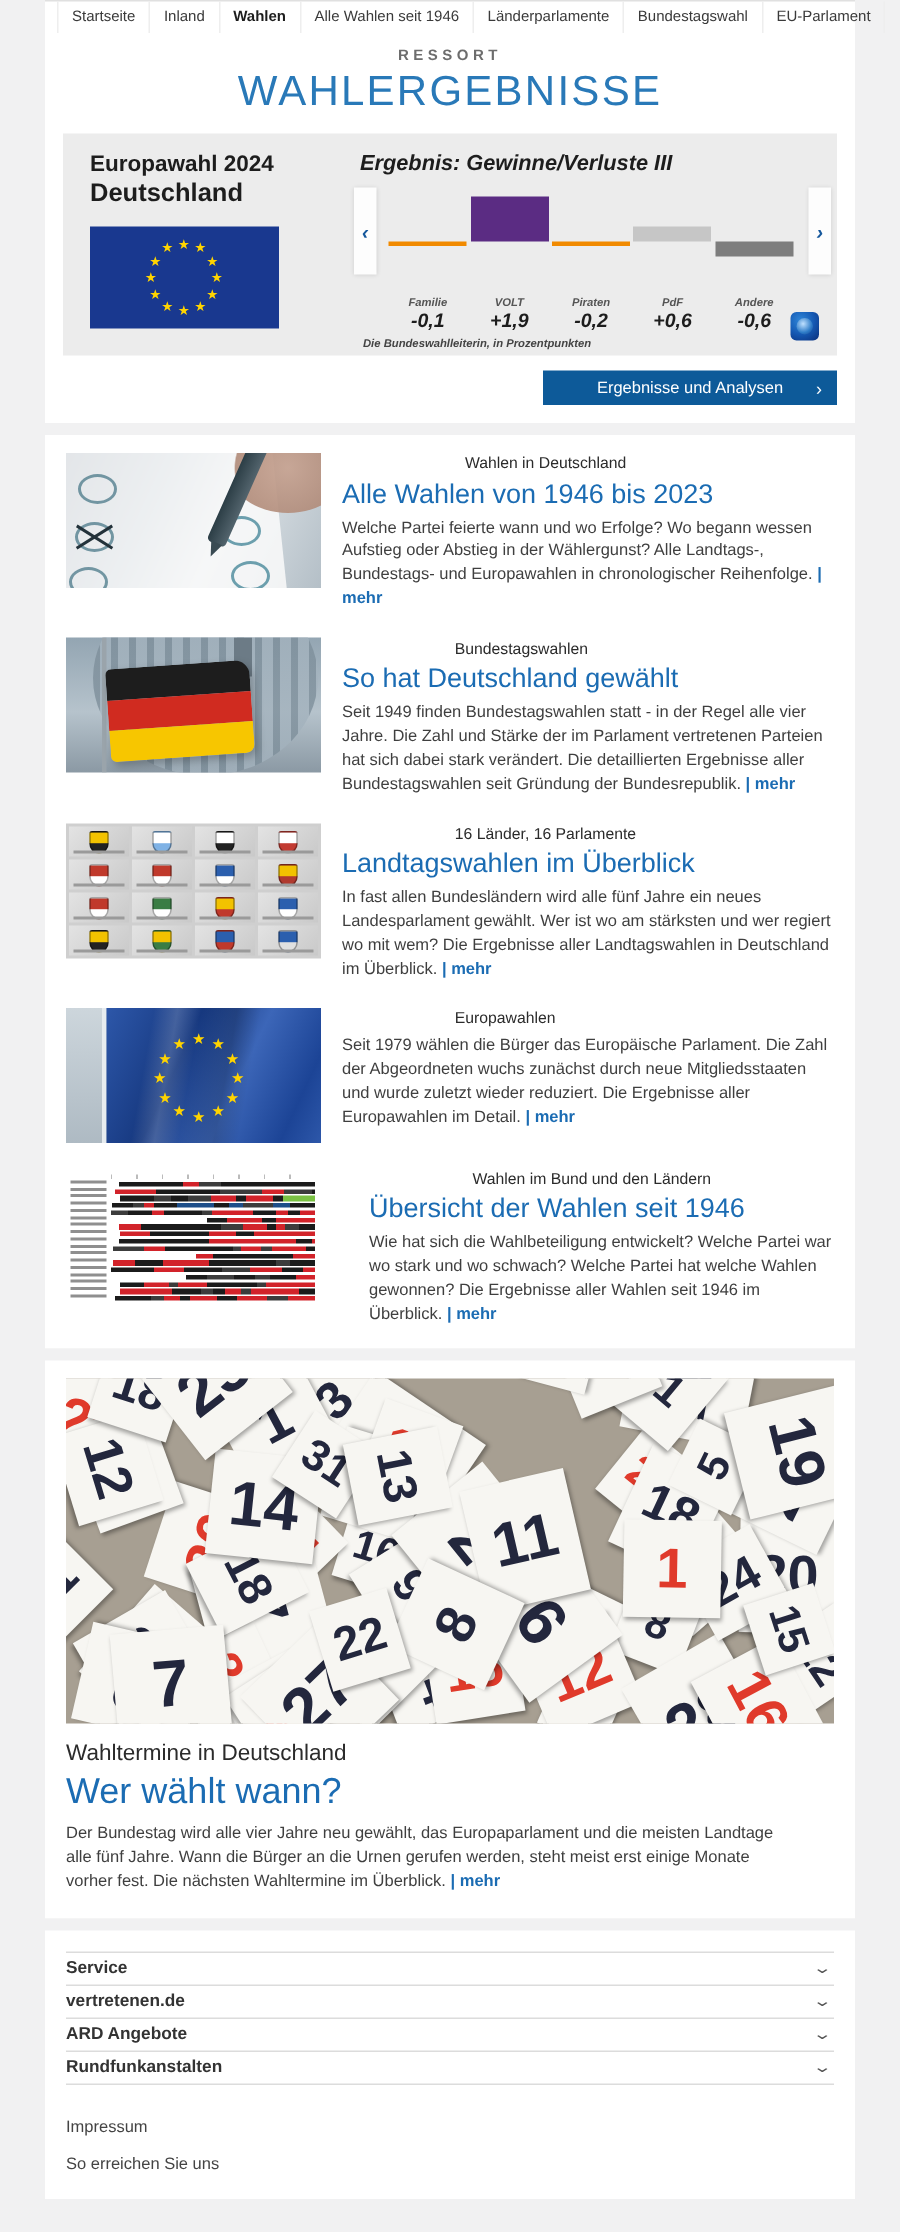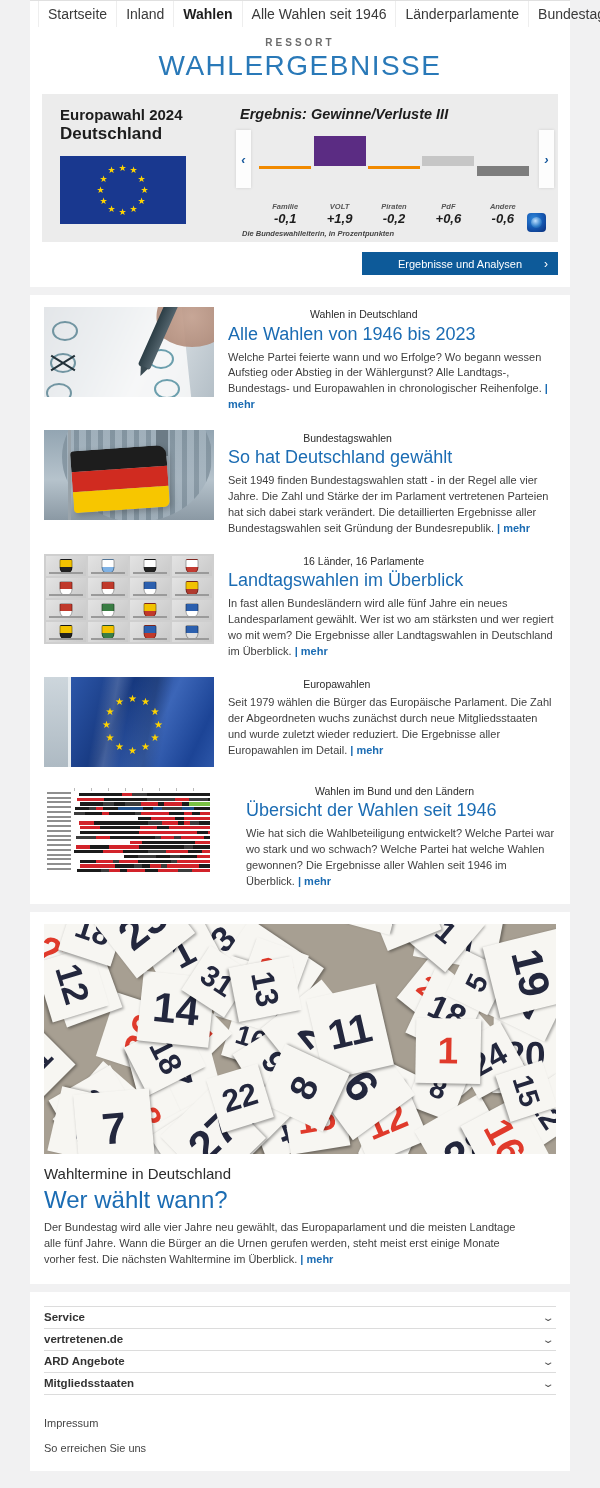--- a/index.html
+++ b/index.html
@@ -22,21 +22,21 @@
   .wordmark b { font-weight:bold; }
   .sendung { margin-left:auto; margin-right:auto; display:flex; align-items:center; gap:7px;
     font-size:12px; color:#2b2b2b; transform:translateX(-20px); }
   .play { width:18px; height:18px; border:1.6px solid #2b2b2b; border-radius:50%; position:relative; }
   .play::after { content:""; position:absolute; left:6px; top:4.2px; border-left:6px solid #2b2b2b;
     border-top:3.6px solid transparent; border-bottom:3.6px solid transparent; }
   .burger { width:26px; display:flex; flex-direction:column; gap:4.5px; cursor:pointer; }
   .burger span { display:block; height:2.4px; background:#3d3d3d; border-radius:1px; }
 
   .nav { display:flex; align-items:stretch; border-top:1px solid #e0e0e0; padding:0 8px; }
-  .nav-item { font-size:14px; color:#3a3a3a; padding:5px 9px; border-right:1px solid #eee; cursor:pointer; white-space:nowrap; }
+  .nav-item { font-size:10px; color:#3a3a3a; padding:5px 9px; border-right:1px solid #eee; cursor:pointer; white-space:nowrap; }
   .nav-item:first-child { border-left:1px solid #eee; }
   .nav-item.active { font-weight:bold; color:#1d1d1d; }
 
   
   .ressort { text-align:center; padding-top:10px; }
   .ressort-kicker { font-size:10px; letter-spacing:3px; color:#6d6d6d; font-weight:bold; }
   .ressort-title { font-size:28px; color:#2979b8; letter-spacing:1.5px; font-weight:400; margin-top:2px; }
 
   
   .hero { margin:12px 12px 0; background:#ececec; display:flex; padding:12px 10px 10px 18px; position:relative; height:148px; }
@@ -529,21 +529,21 @@
         </div>
         <div class="acc-row">
           <span class="acc-label">vertretenen.de</span>
           <span class="acc-chev">⌄</span>
         </div>
         <div class="acc-row">
           <span class="acc-label">ARD Angebote</span>
           <span class="acc-chev">⌄</span>
         </div>
         <div class="acc-row">
-          <span class="acc-label">Mitgliedsstaaten</span>
+          <span class="acc-label">Rundfunkanstalten</span>
           <span class="acc-chev">⌄</span>
         </div>
       </div>
     <div class="f-links" id="footer-links">
         <div class="f-link">Impressum</div>
         <div class="f-link">So erreichen Sie uns</div>
       </div>
 
   </div>
 

